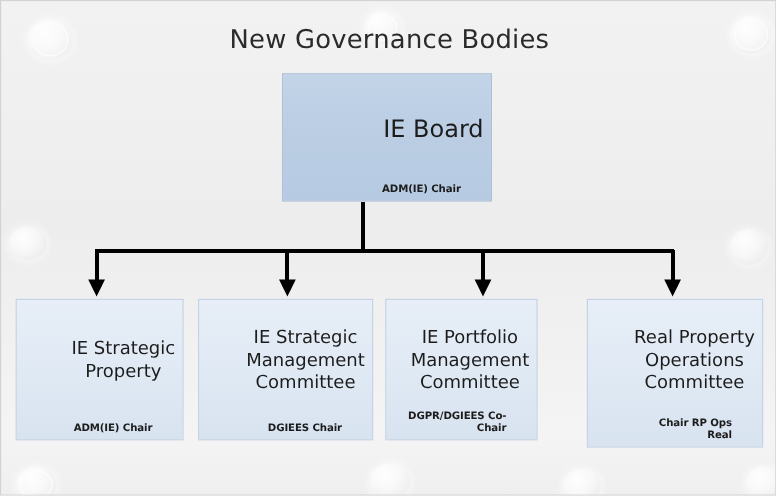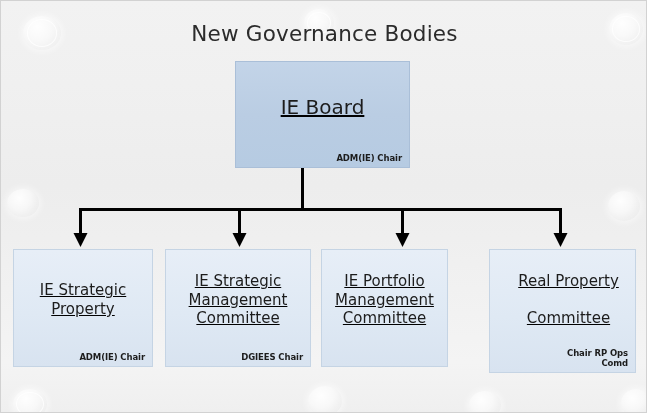--- a/index.html
+++ b/index.html
@@ -79,33 +79,32 @@
     white-space: nowrap;
   }
 
   
   .node {
     position: absolute;
     box-sizing: border-box;
     border: 1px solid #c5d4e4;
     display: flex;
     flex-direction: column;
-    align-items: center;
+    align-items: flex-end;
     justify-content: center;
-    text-decoration: underline;
   }
   .node-title {
     text-align: center;
     color: #1c1c1c;
     line-height: 1.24;
     padding: 0 6px;
   }
   .node-chair {
     position: absolute;
-    right: 7px;
+    right: 25px;
     bottom: 4px;
     text-align: right;
     font-size: 8.5px;
     font-weight: 700;
     color: #1c1c1c;
     line-height: 1.2;
     letter-spacing: -0.1px;
   }
 
   
@@ -210,27 +209,30 @@
       <span>DGIEES Chair</span>
     </div>
   </div>
 
   <div class="node child" id="node-c2">
     <div class="node-title">
       <span>IE Portfolio</span><br>
       <span>Management</span><br>
       <span>Committee</span>
     </div>
+    <div class="node-chair">
+      <span>DGPR/DGIEES Co-Chair</span>
+    </div>
   </div>
 
   <div class="node child" id="node-c3">
     <div class="node-title">
       <span>Real Property</span><br>
-      <br>
+      <span>Operations</span><br>
       <span>Committee</span>
     </div>
     <div class="node-chair">
       <span>Chair RP Ops</span><br>
-      <span>Comd</span>
+      <span>Real</span>
     </div>
   </div>
 
 </div>
 
 </body></html>

